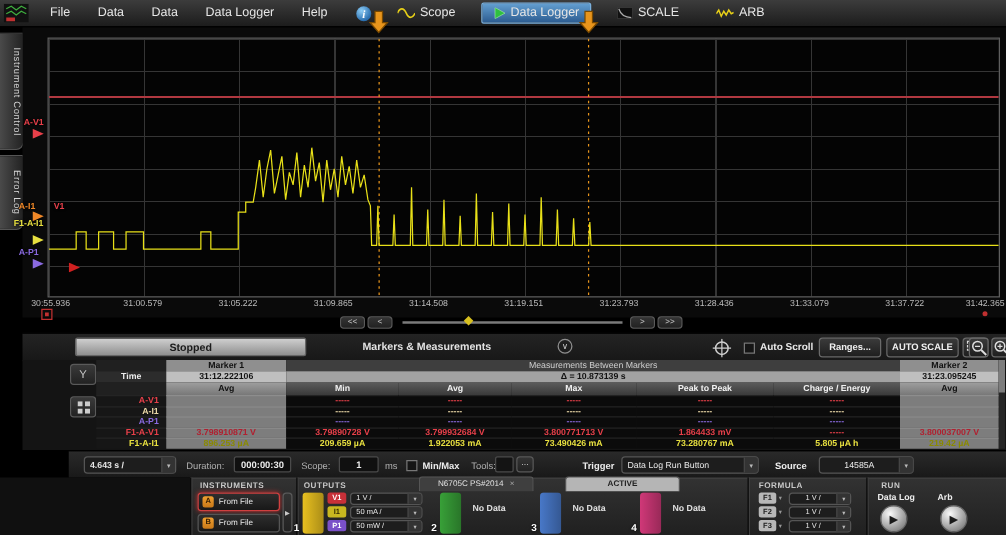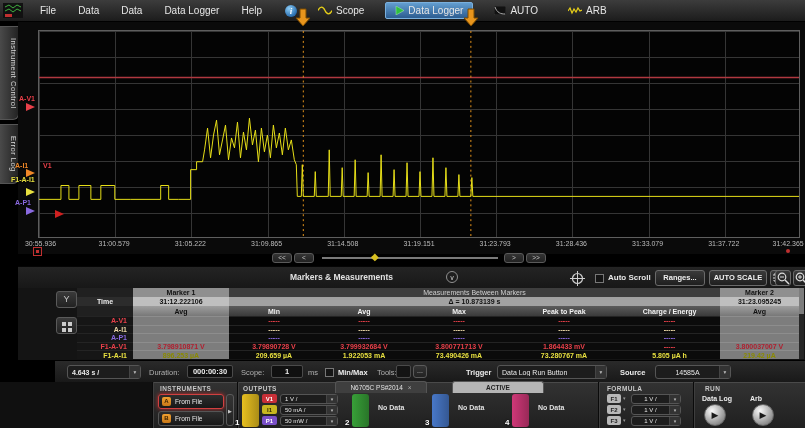--- a/index.html
+++ b/index.html
@@ -126,21 +126,21 @@
     <svg width="9" height="9">
         <polygon points="1,0 9,4.5 1,9" fill="#2fc040" stroke="#a8e8b0" stroke-width="0.5"></polygon>
       </svg>
     <span>Data Logger</span>
   </span>
   <span class="app-tab">
     <svg width="12" height="9">
         <rect x="0" y="0" width="12" height="9" fill="#111" stroke="#555" stroke-width="0.5"></rect>
         <path d="M1 1 C3 7,7 8,11 8" fill="none" stroke="#aaa" stroke-width="1"></path>
       </svg>
-    <span>AUTO</span>
+    <span>SCALE</span>
   </span>
   <span class="app-tab">
     <svg width="14" height="9">
         <polyline points="0,5 2,2 4,7 6,3 8,6 10,2 12,5 14,4" fill="none" stroke="#e8d018" stroke-width="1.2"></polyline>
       </svg>
     <span>ARB</span>
   </span>
 </div>
 
 <div class="abs side-tab" style="top:26px;height:92px;">Instrument Control</div>
@@ -206,20 +206,21 @@
 <div class="abs" style="left:786px;top:249px;width:4px;height:4px;border-radius:50%;background:#c03030;"></div>
 
 <div class="abs tbtn" style="left:272px;top:253px;width:20px;height:10px;">&lt;&lt;</div>
 <div class="abs tbtn" style="left:294px;top:253px;width:20px;height:10px;">&lt;</div>
 <div class="abs" style="left:322px;top:257px;width:176px;height:2px;background:#7a7a7a;"></div>
 <div class="abs" style="left:371px;top:251px;color:#d8c020;font-size:10px;line-height:12px;">◆</div>
 <div class="abs tbtn" style="left:504px;top:253px;width:20px;height:10px;">&gt;</div>
 <div class="abs tbtn" style="left:526px;top:253px;width:20px;height:10px;">&gt;&gt;</div>
 
 <div class="abs" id="toolbar">
+  <div class="abs" id="stopped-btn">Stopped</div>
   <div class="abs" id="panel-title">Markers &amp; Measurements</div>
   <div class="abs" id="collapse-icon">∨</div>
   <svg class="abs" style="left:552px;top:4px;" width="15" height="15">
     <circle cx="7.5" cy="7.5" r="5" fill="none" stroke="#cfcfcf" stroke-width="1.2"></circle>
     <line x1="7.5" y1="0" x2="7.5" y2="15" stroke="#cfcfcf" stroke-width="1"></line>
     <line x1="0" y1="7.5" x2="15" y2="7.5" stroke="#cfcfcf" stroke-width="1"></line>
   </svg>
   <div class="abs checkbox" style="left:577px;top:7px;"></div>
   <div class="abs" style="left:590px;top:6px;font-size:8px;font-weight:bold;color:#e8e8e8;">Auto Scroll</div>
   <div class="abs rt-btn" style="left:637px;width:50px;font-size:7.5px;line-height:14px;">Ranges...</div>

